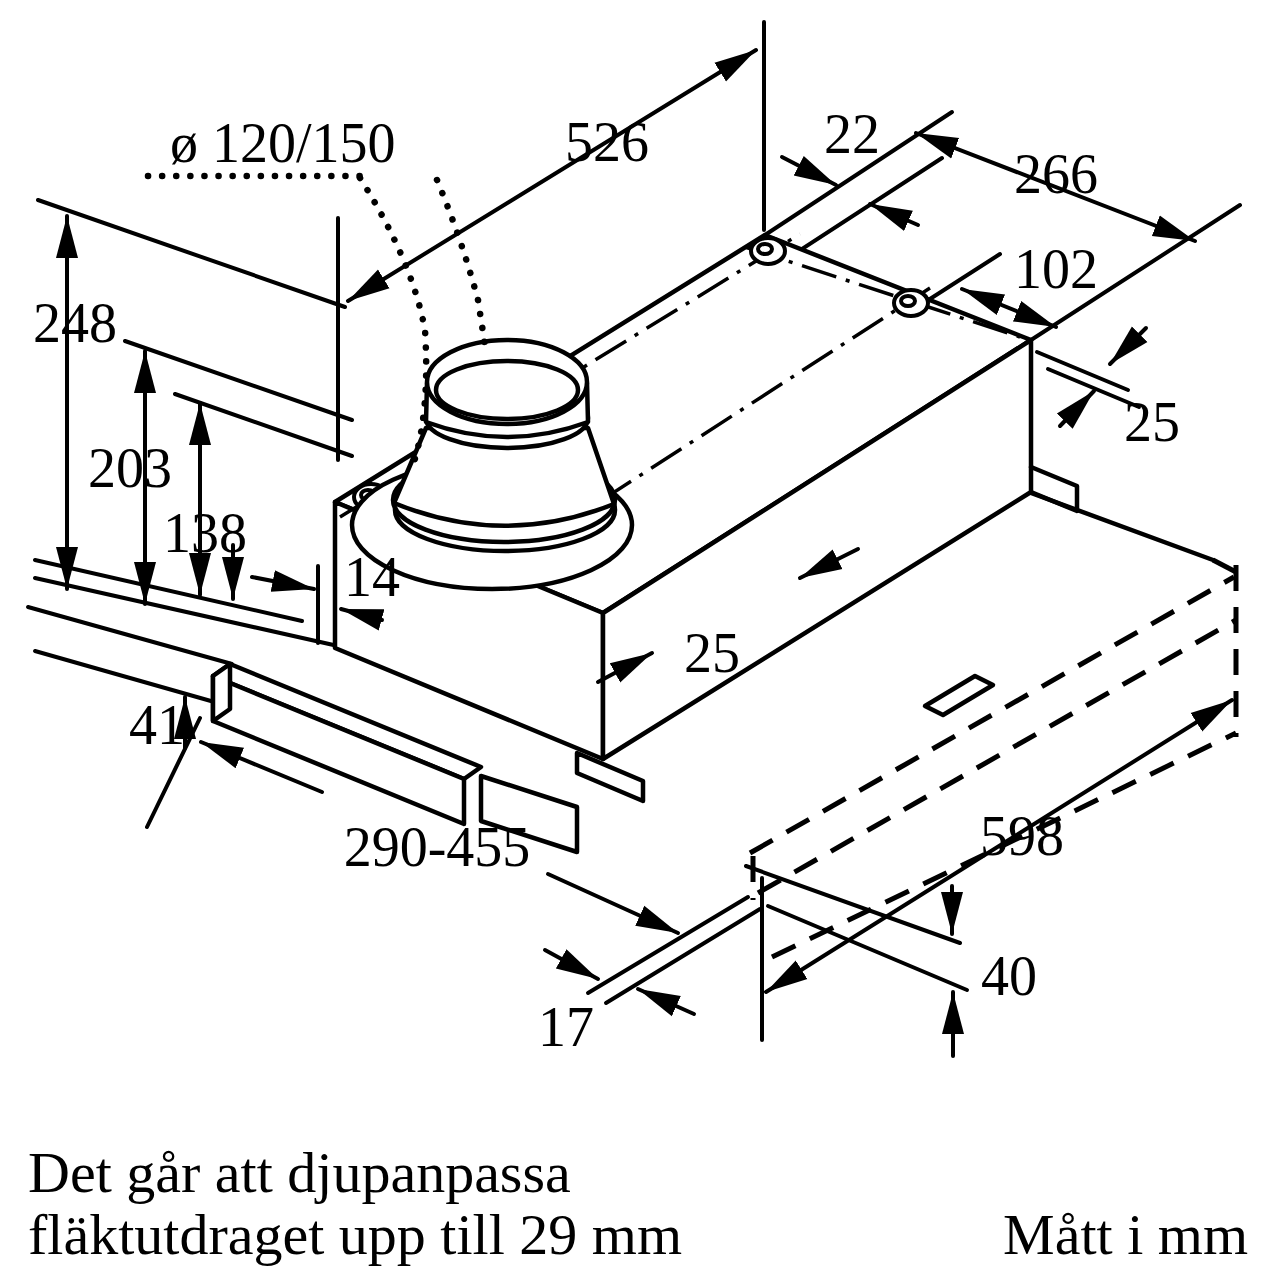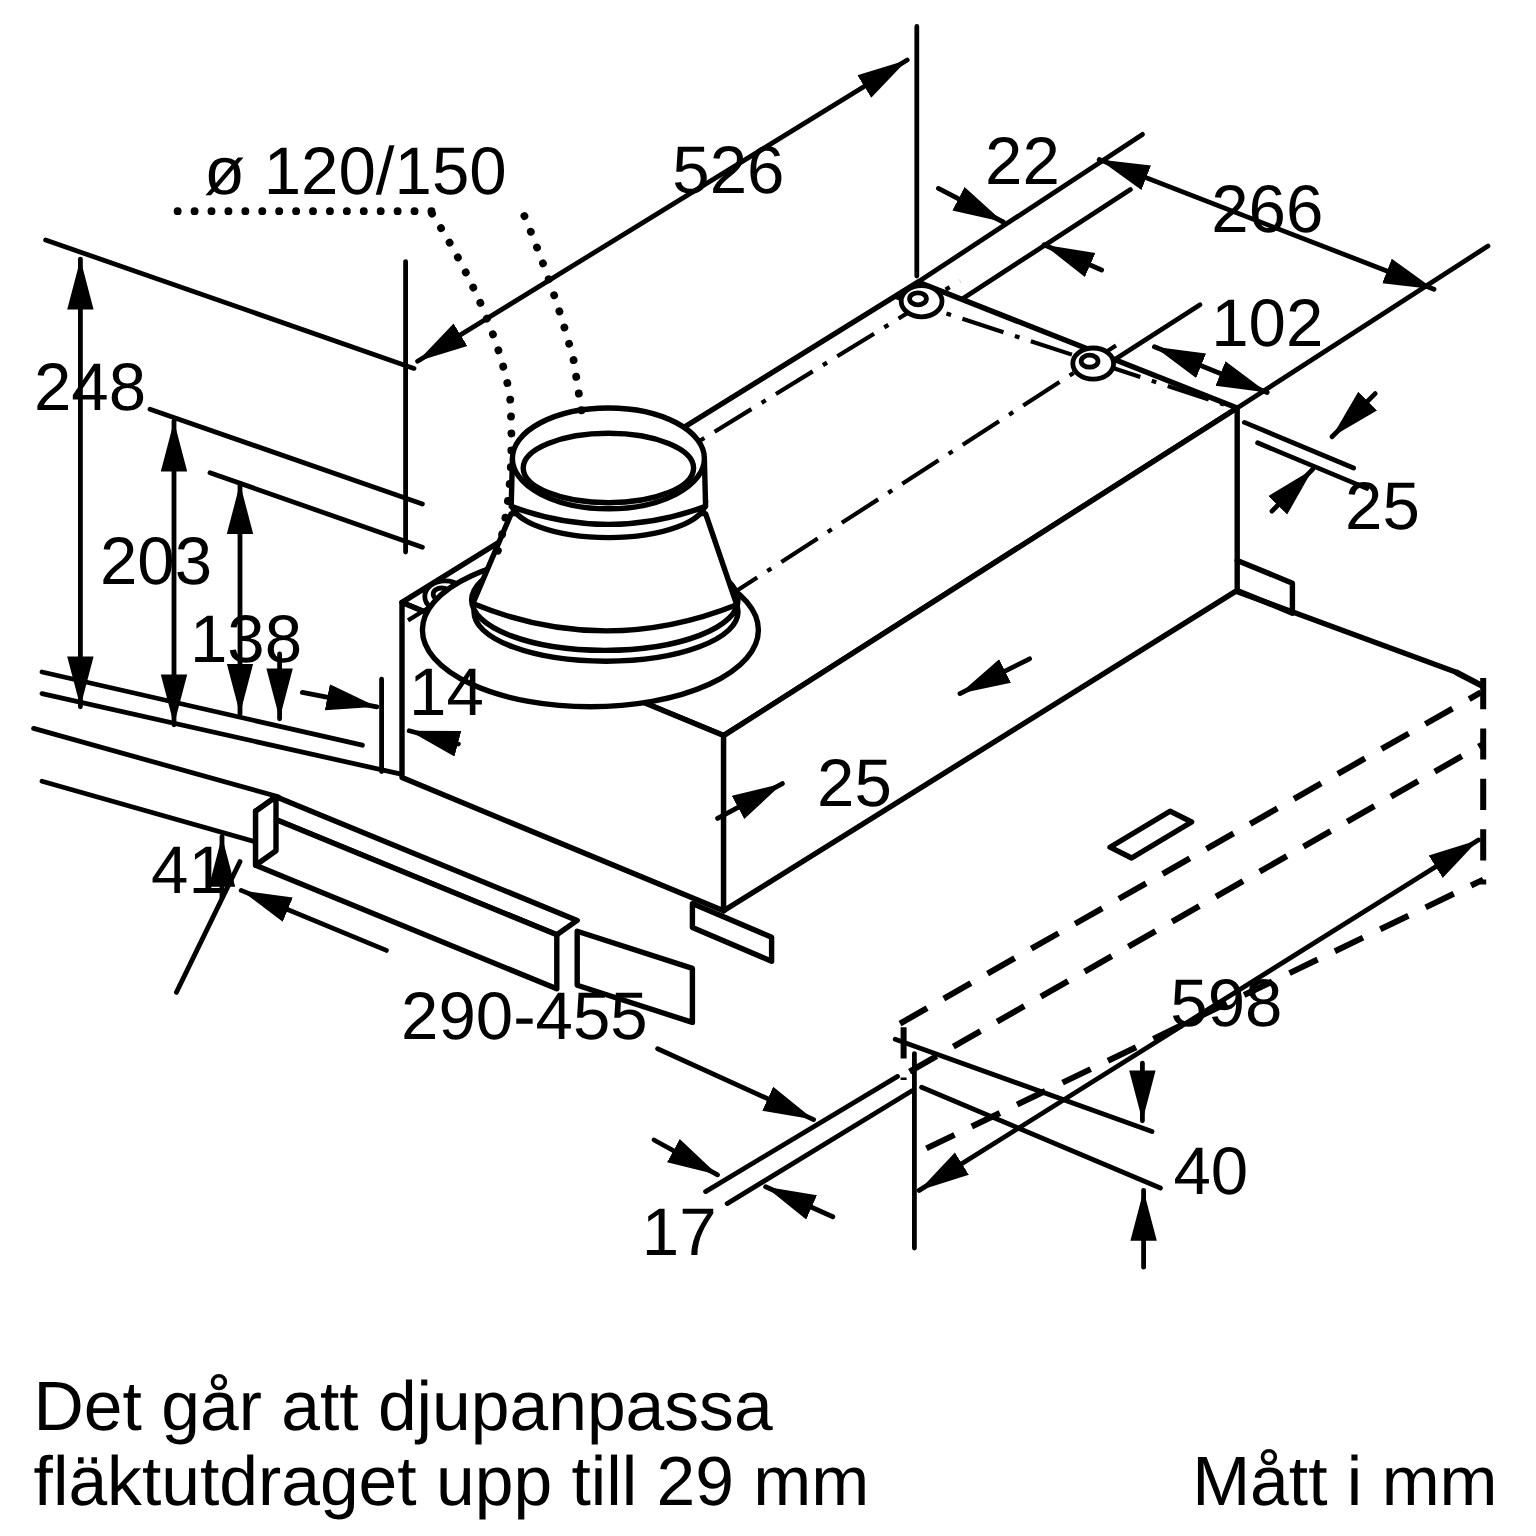--- a/index.html
+++ b/index.html
@@ -1,17 +1,17 @@
 <!DOCTYPE html>
 <html><head>
 <meta charset="utf-8">
 <style>
   html,body{margin:0;padding:0;background:#fff;}
   .stage{position:relative;width:1280px;height:1280px;background:#fff;overflow:hidden;
-         font-family:Liberation Sans, sans-serif;}
+         font-family:Liberation Serif, serif;}
   svg{display:block}
   .ln   {fill:none;stroke:#000;stroke-width:4.5;stroke-linecap:round;stroke-linejoin:round;}
   .face {fill:#fff;stroke:#000;stroke-width:4.5;stroke-linejoin:round;}
   .dim  {fill:none;stroke:#000;stroke-width:4;stroke-linecap:round;}
   .ext  {fill:none;stroke:#000;stroke-width:4;stroke-linecap:round;}
   .dash {fill:none;stroke:#000;stroke-width:5;stroke-dasharray:26 16;stroke-linecap:butt;}
   .cdot {fill:none;stroke:#000;stroke-width:3.5;stroke-dasharray:36 10 4 10;}
   .dots {fill:none;stroke:#000;stroke-width:6.5;stroke-dasharray:0.1 14;stroke-linecap:round;}
   .lbl  {font-size:56px;fill:#000;}
   .note {font-size:58px;fill:#000;}

